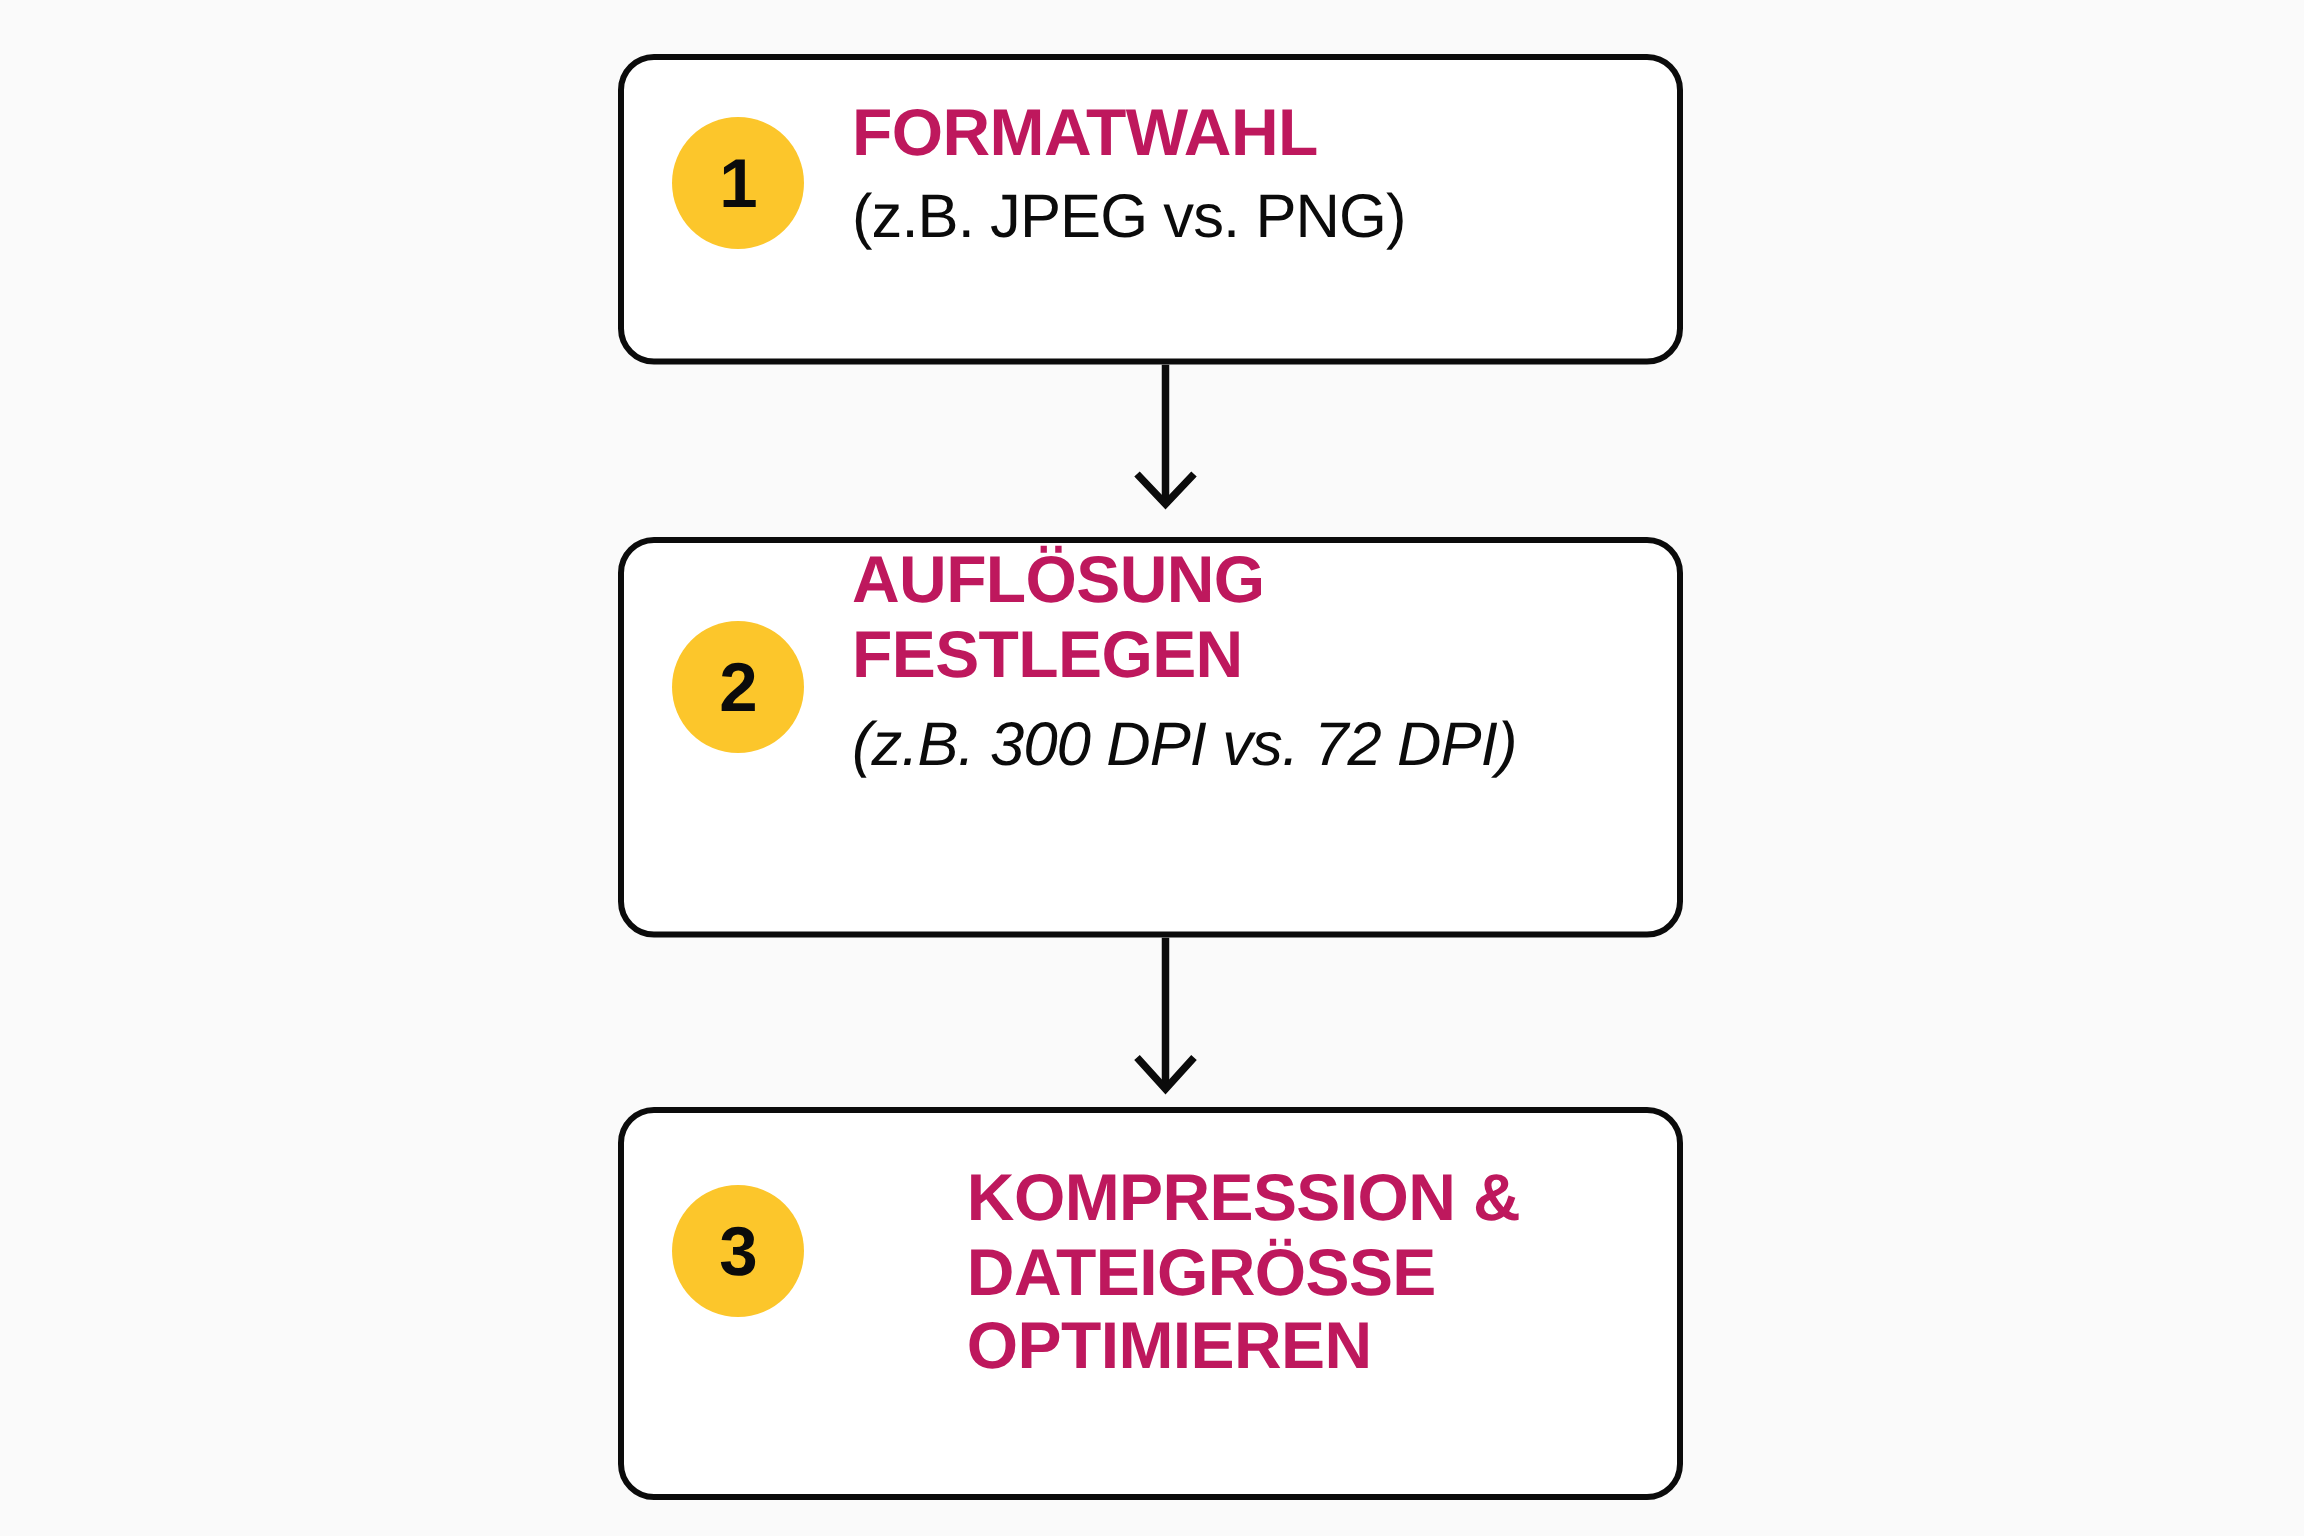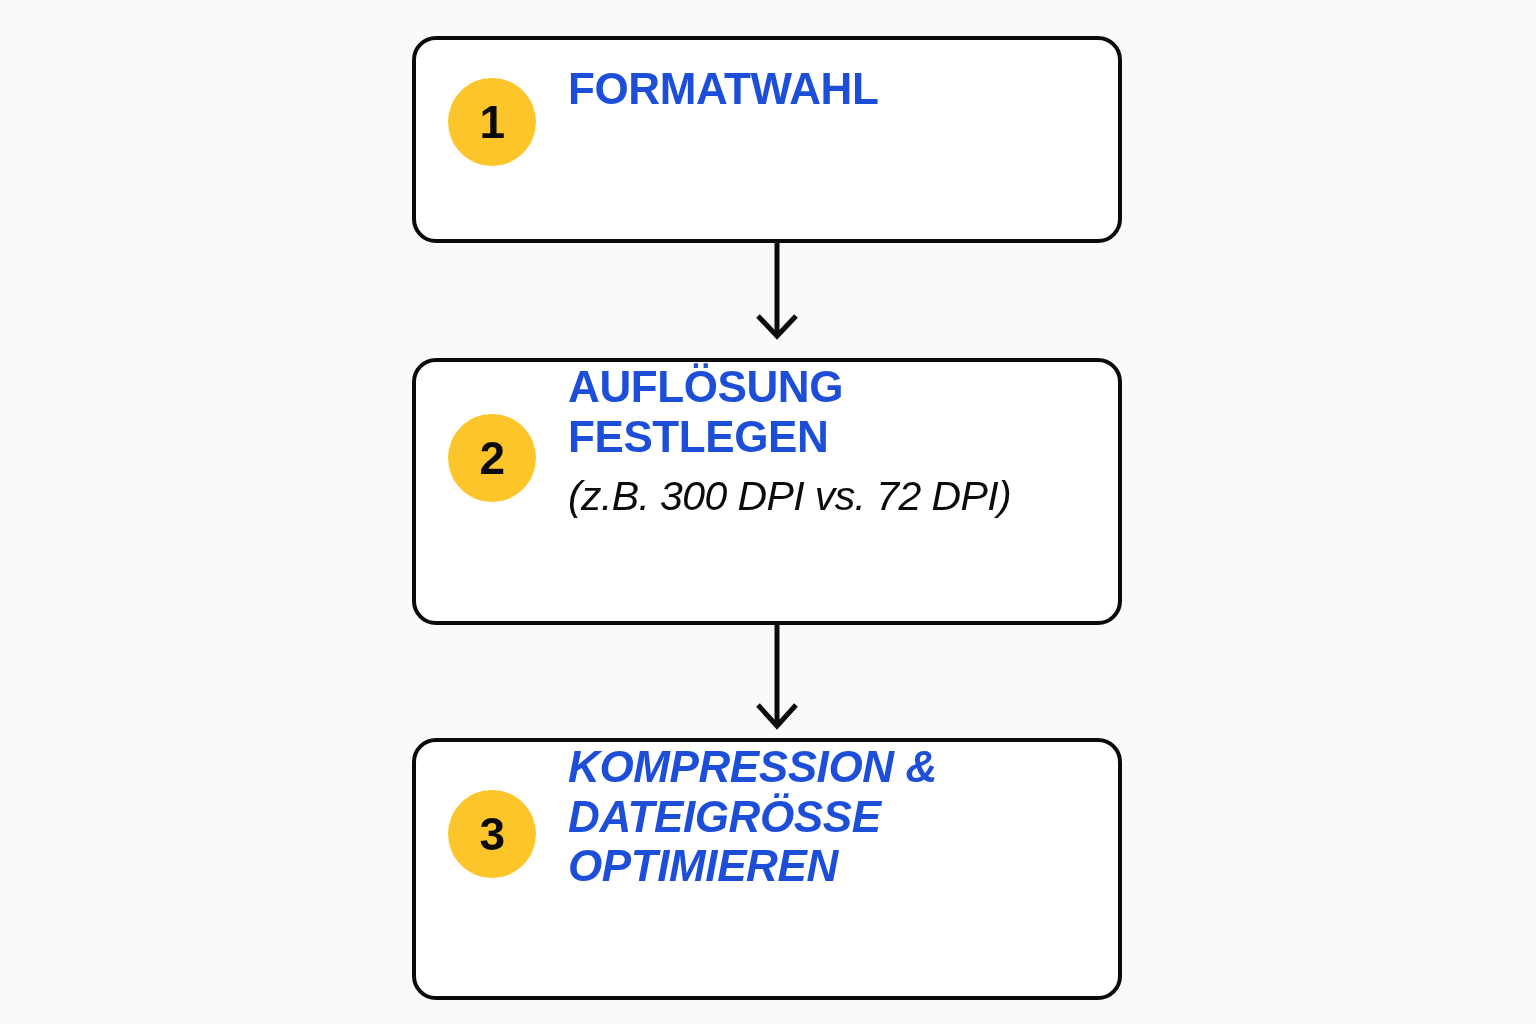--- a/index.html
+++ b/index.html
@@ -69,26 +69,26 @@
 
   .text-col {
     flex: 1 1 auto;
     display: flex;
     flex-direction: column;
     padding-right: 28px;
   }
 
   .step-1 .text-col { padding-top: 24px; align-items: flex-start; }
   .step-2 .text-col { align-items: flex-start; }
-  .step-3 .text-col { align-items: flex-start; font-style: italic; }
+  .step-3 .text-col { padding-top: 32px; align-items: center; }
 
   .step-title {
     font-size: 44px;
     font-weight: bold;
-    color: #1d4ed8;
+    color: #be185d;
     line-height: 1.13;
     letter-spacing: -0.4px;
     white-space: pre-line;
     text-align: left;
   }
 
   .step-subtitle {
     font-size: 41px;
     font-weight: normal;
     color: #0b0b0b;
@@ -114,20 +114,21 @@
 <body>
 
 <div id="flow-root">
 
   <div class="step-box step-1">
     <div class="badge-wrap">
       <div class="badge">1</div>
     </div>
     <div class="text-col">
       <div class="step-title">FORMATWAHL</div>
+      <div class="step-subtitle">(z.B. JPEG vs. PNG)</div>
     </div>
   </div>
 
   <div class="connector c1">
     <svg viewBox="0 0 60 97" preserveAspectRatio="none">
       <line x1="30" y1="0" x2="30" y2="92" stroke="#0b0b0b" stroke-width="5"></line>
       <polyline points="11,73 30,93 49,73" fill="none" stroke="#0b0b0b" stroke-width="5" stroke-linecap="butt" stroke-linejoin="miter"></polyline>
     </svg>
   </div>
 

